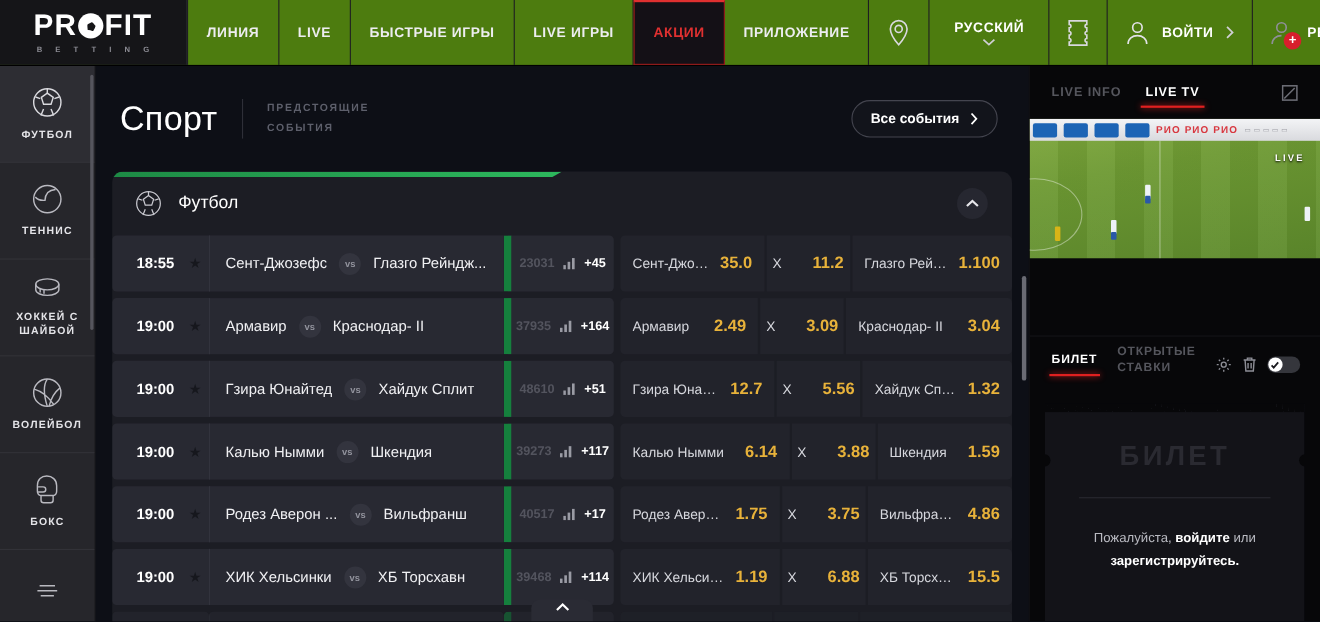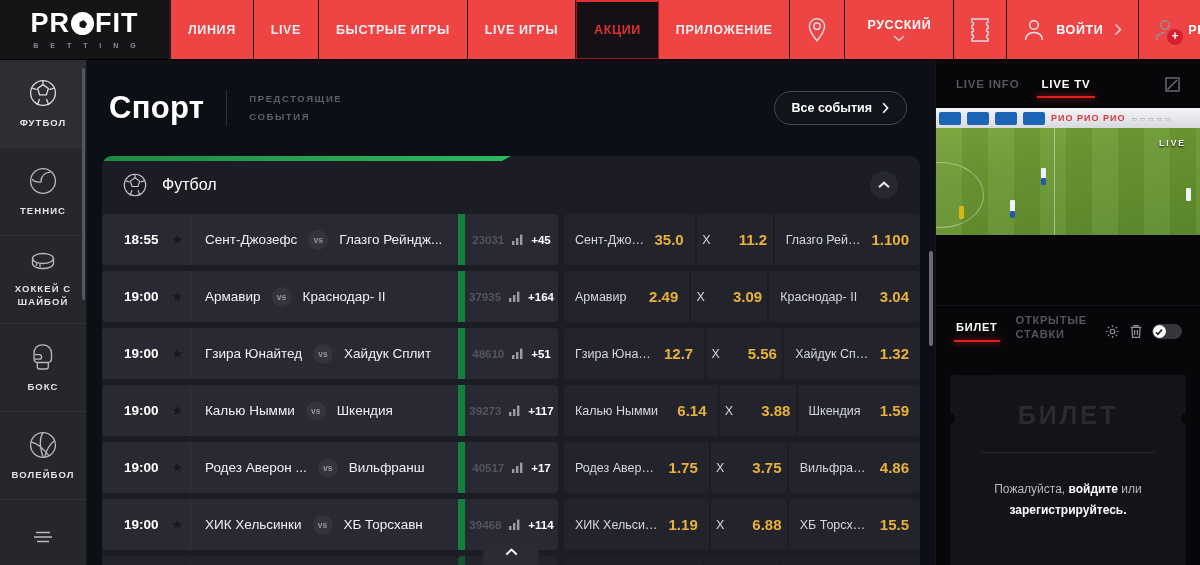--- a/index.html
+++ b/index.html
@@ -9,21 +9,21 @@
     background: #0b0d13;
     font-family: "Liberation Sans", "DejaVu Sans", sans-serif;
     color: #e8e8ea;
     overflow: hidden;
   }
   .app { position: relative; width: 1200px; height: 565px; display: flex; flex-direction: column; }
 
   
   .header {
     height: 60px; flex: 0 0 60px;
-    background: #ef4444;
+    background: #4d7c0f;
     display: flex; align-items: stretch;
     border-bottom: 1px solid #000;
   }
   .logo-box {
     width: 170px; flex: 0 0 170px;
     background: #151518;
     display: flex; flex-direction: column;
     align-items: center; justify-content: center;
     border-right: 1px solid #232327;
     position: relative;
@@ -131,21 +131,21 @@
     flex: 1 1 auto; min-width: 0; position: relative;
     background: #0d0f16;
     display: flex; flex-direction: column;
   }
   .page-head {
     height: 96px; flex: 0 0 96px;
     display: flex; align-items: center;
     padding: 0 28px 0 22px;
   }
   .page-title {
-    font-size: 31px; font-weight: 700; color: #fff;
+    font-size: 31px; font-weight: 400; color: #fff;
     letter-spacing: .3px; padding-right: 22px;
   }
   .page-sub {
     border-left: 1px solid #2e2f38;
     padding-left: 22px;
     font-size: 9.5px; font-weight: 700; letter-spacing: 1.6px;
     color: #5d5f6b; line-height: 1.9; text-transform: uppercase;
   }
   .all-events {
     margin-left: auto;
@@ -475,37 +475,37 @@
             <ellipse cx="16" cy="8.5" rx="10.5" ry="5"></ellipse>
             <path d="M5.5 8.5v5c0 2.8 4.7 5 10.5 5s10.5-2.2 10.5-5v-5"></path>
             <path d="M9.5 12.6v3.2M13 13.7v3.3"></path>
           </svg>
         </span>
         <span class="rail-label">ХОККЕЙ С ШАЙБОЙ</span>
       </div>
 
       <div class="rail-item">
         <span>
+          <svg width="30" height="30" viewBox="0 0 30 30" fill="none" stroke="#b9b9c0" stroke-width="1.3">
+            <circle cx="15" cy="15" r="12.4"></circle>
+            <path d="M15 2.6c-3.5 5-4 12 0 24.8M3.1 11.8c5.6 1.5 11.4 5.3 17.7 13.8M26.6 10.6c-4.6 3.6-8.4 9.8-9.9 16.6"></path>
+          </svg>
+        </span>
+        <span class="rail-label">ВОЛЕЙБОЛ</span>
+      </div>
+
+      <div class="rail-item">
+        <span>
           <svg width="28" height="30" viewBox="0 0 28 30" fill="none" stroke="#b9b9c0" stroke-width="1.3">
             <path d="M5 11.5C5 6 8.6 2.8 13.5 2.8S22.5 6 22.5 11.5v5c0 2.5-1.6 4-4 4H9c-2.4 0-4-1.5-4-4z"></path>
             <path d="M5.6 12.6h4.6c1.5 0 2.4.9 2.4 2.3s-.9 2.3-2.4 2.3H5.6"></path>
             <path d="M8.3 20.5v4.2c0 1.4 1 2.3 2.4 2.3h6.2c1.4 0 2.4-.9 2.4-2.3v-4.2"></path>
           </svg>
         </span>
         <span class="rail-label">БОКС</span>
-      </div>
-
-      <div class="rail-item">
-        <span>
-          <svg width="30" height="30" viewBox="0 0 30 30" fill="none" stroke="#b9b9c0" stroke-width="1.3">
-            <circle cx="15" cy="15" r="12.4"></circle>
-            <path d="M15 2.6c-3.5 5-4 12 0 24.8M3.1 11.8c5.6 1.5 11.4 5.3 17.7 13.8M26.6 10.6c-4.6 3.6-8.4 9.8-9.9 16.6"></path>
-          </svg>
-        </span>
-        <span class="rail-label">ВОЛЕЙБОЛ</span>
       </div>
 
       <div class="rail-item">
         <span>
           <svg width="30" height="22" viewBox="0 0 30 22" fill="none" stroke="#b9b9c0" stroke-width="1.4">
             <path d="M8 4.5h14M6 9h18M9 13.5h12"></path>
           </svg>
         </span>
         <span class="rail-label"></span>
       </div>

